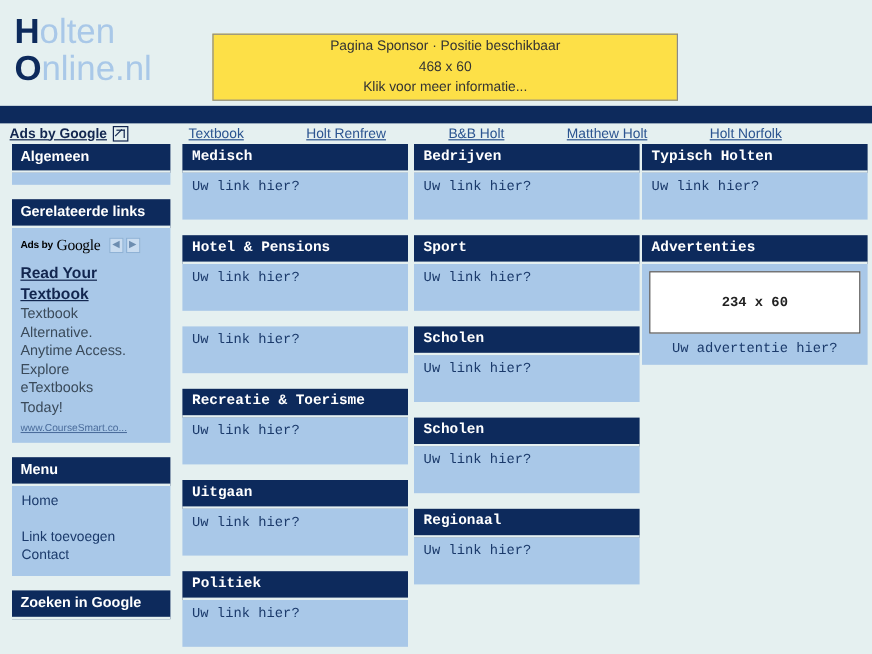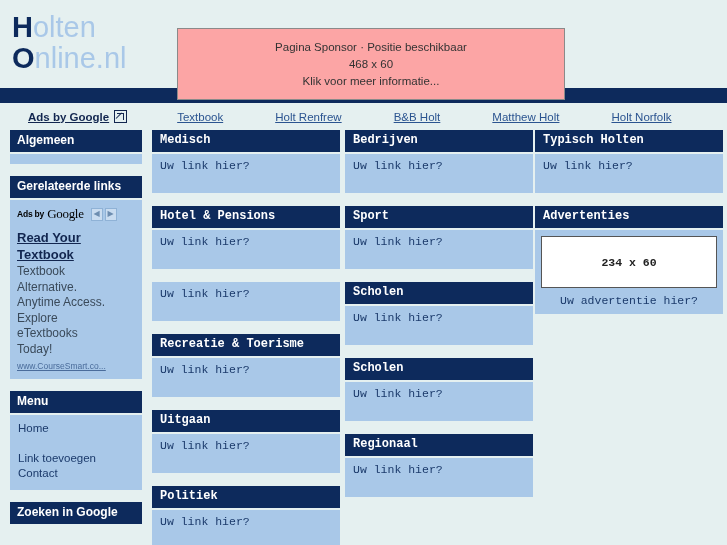--- a/index.html
+++ b/index.html
@@ -37,46 +37,46 @@
     color: #0d2a5c;
     font-weight: bold;
   }
   #logo .line { display: block; white-space: nowrap; }
 
   #sponsor-box {
     position: absolute;
     left: 177px;
     top: 28px;
     width: 388px;
-    height: 72px;
-    background: #fca5a5;
+    height: 56px;
+    background: #fde047;
     border: 1px solid #8a8a8a;
     box-sizing: border-box;
     display: flex;
     flex-direction: column;
     justify-content: center;
     align-items: center;
     color: #333;
     font-size: 11.5px;
     line-height: 17px;
   }
 
   
   #navy-band {
     height: 15px;
     background: #0d2a5c;
   }
 
   
   #adbar {
-    height: 27px;
+    height: 17px;
     background: #e5f0f0;
     display: flex;
     align-items: center;
-    padding-left: 28px;
+    padding-left: 8px;
     box-sizing: border-box;
   }
   #adbar .adsby {
     font-size: 11.5px;
     font-weight: bold;
     color: #12264f;
     text-decoration: underline;
     white-space: nowrap;
   }
   #adbar .ext-icon {

